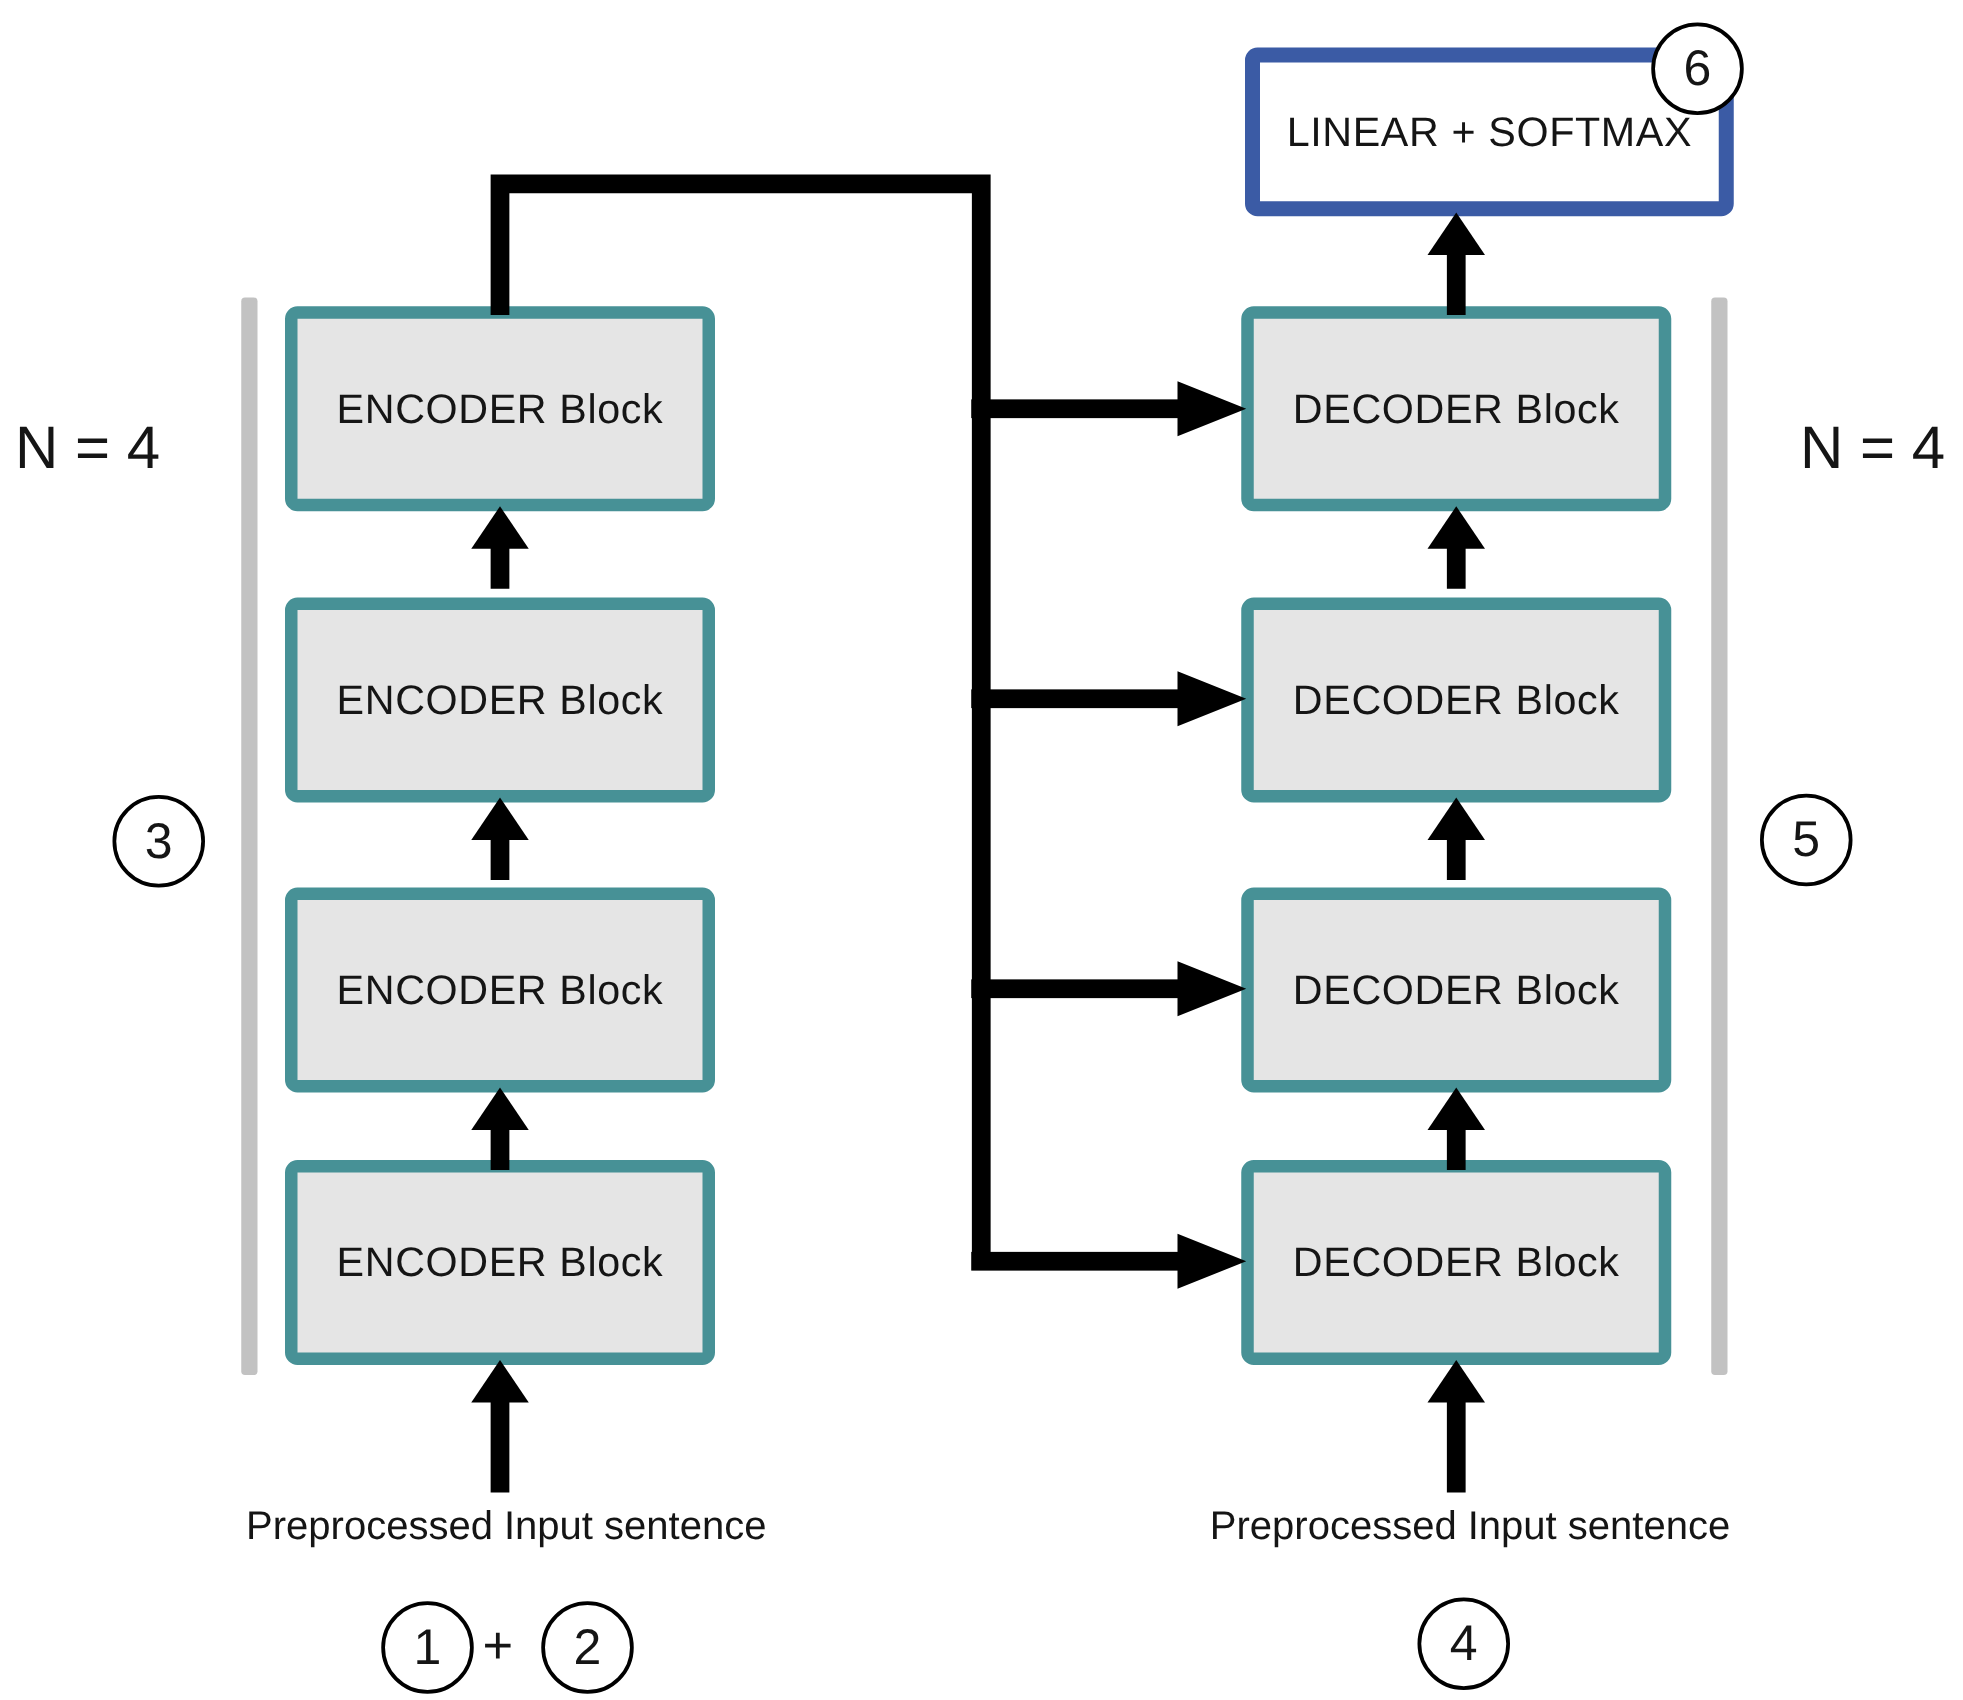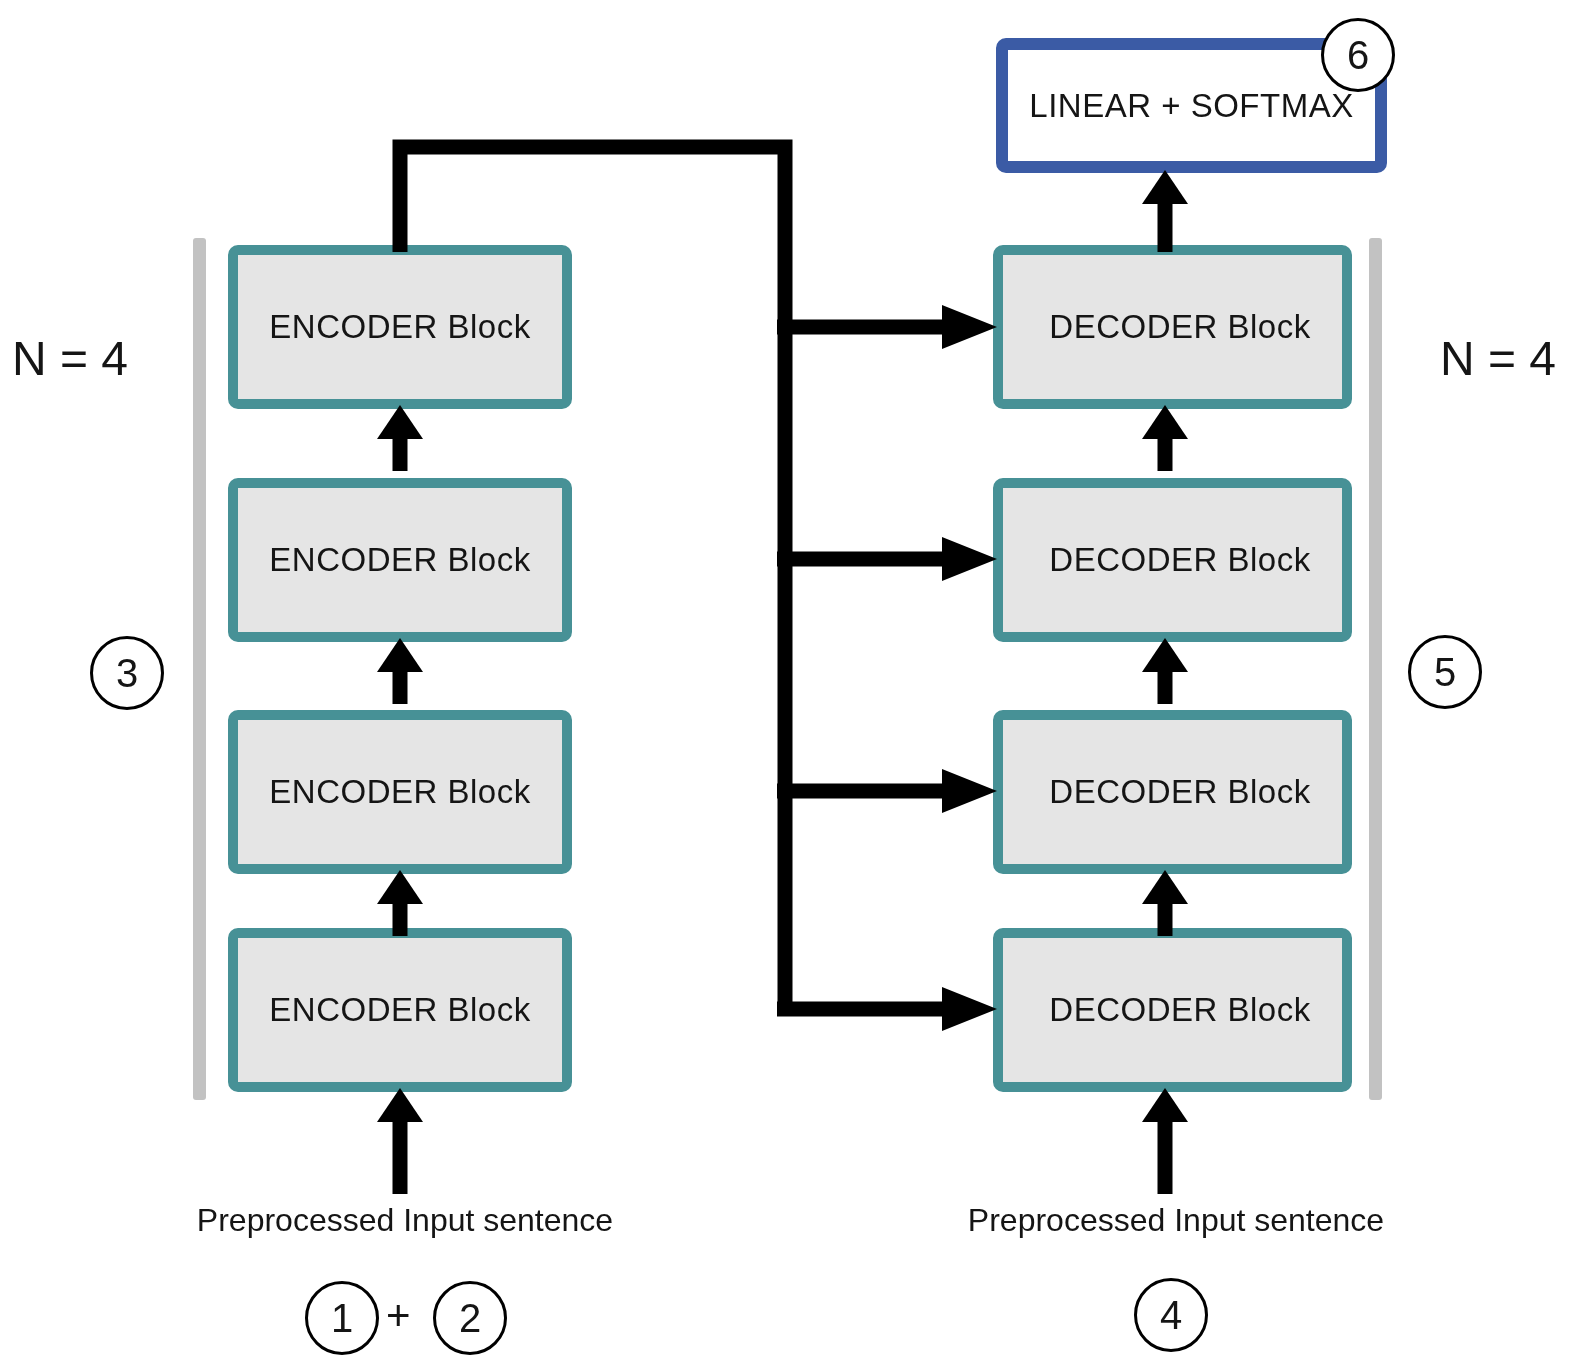--- a/index.html
+++ b/index.html
@@ -28,21 +28,21 @@
     position:absolute;z-index:1;
     width:324px;height:144px;           
     border:10px solid var(--teal);
     border-radius:10px;
     background:#e5e5e5;
     display:flex;align-items:center;justify-content:center;
     font-size:33px;letter-spacing:0.5px;
     white-space:nowrap;
   }
   .enc{left:228px;}
-  .dec{left:993px;padding-left:15px;}
+  .dec{left:993px;}
   .row1{top:245px;}
   .row2{top:478px;}
   .row3{top:710px;}
   .row4{top:928px;}
   .linear-box{
     position:absolute;z-index:1;
     left:972px;top:38px;
     width:367px;height:111px;           
     border:12px solid var(--blue);
     border-radius:10px;

